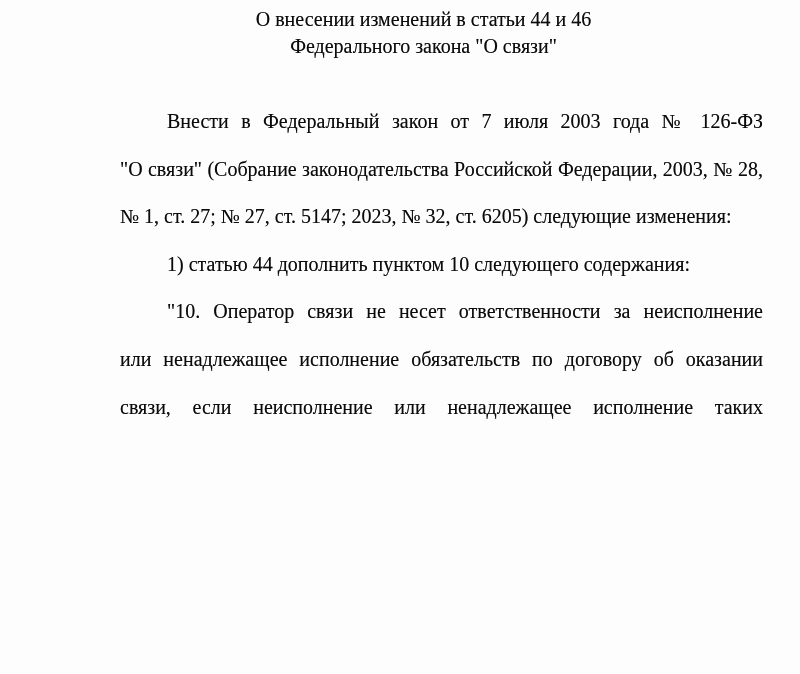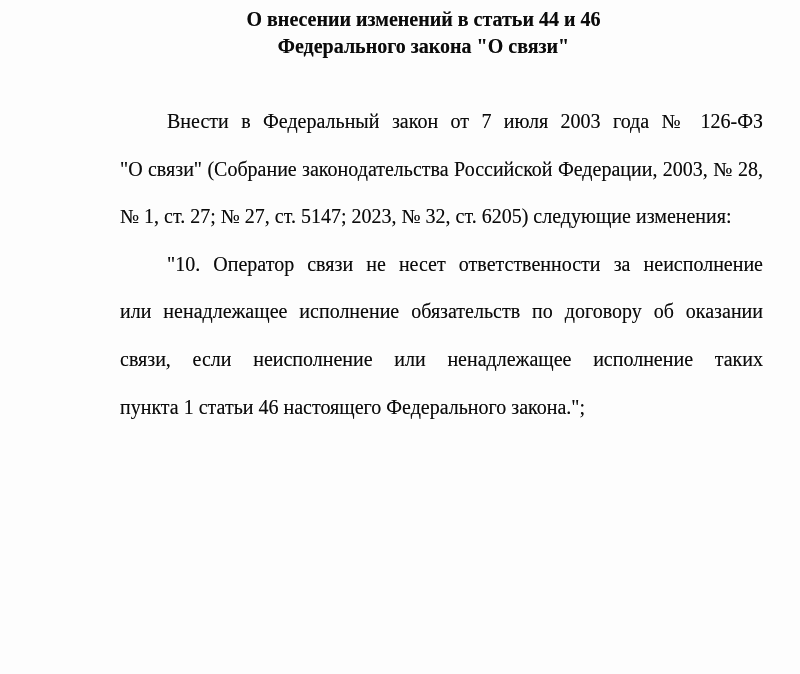--- a/index.html
+++ b/index.html
@@ -17,21 +17,21 @@
   .page {
     position: relative;
     width: 800px;
     height: 674px;
     box-sizing: border-box;
   }
   .doc-title {
     margin-top: 6px;
     padding: 0 37px 0 84px;
     text-align: center;
-    font-weight: bold;
+    font-weight: normal;
     font-size: 20px;
     line-height: 27px;
   }
   .doc-body {
     margin-top: 38px;
     padding: 0 37px 0 84px;
     font-size: 20px;
     line-height: 47.6px;
   }
   .line {
@@ -58,18 +58,18 @@
 
 <div class="page">
   <div class="doc-title txt">
     <div>О внесении изменений в статьи 44 и 46</div>
     <div>Федерального закона "О связи"</div>
   </div>
   <div class="doc-body txt">
       <div class="line justify indent">Внести в Федеральный закон от 7 июля 2003 года № 126-ФЗ</div>
       <div class="line justify">"О связи" (Собрание законодательства Российской Федерации, 2003, № 28,</div>
       <div class="line">№ 1, ст. 27; № 27, ст. 5147; 2023, № 32, ст. 6205) следующие изменения:</div>
+      <div class="line indent">1) статью 44 дополнить пунктом 10 следующего содержания:</div>
       <div class="line justify indent">"10. Оператор связи не несет ответственности за неисполнение</div>
       <div class="line justify">или ненадлежащее исполнение обязательств по договору об оказании услуг</div>
       <div class="line justify">связи, если неисполнение или ненадлежащее исполнение таких</div>
-      <div class="line">пункта 1 статьи 46 настоящего Федерального закона.";</div>
     </div>
 </div>
 
 </body></html>

